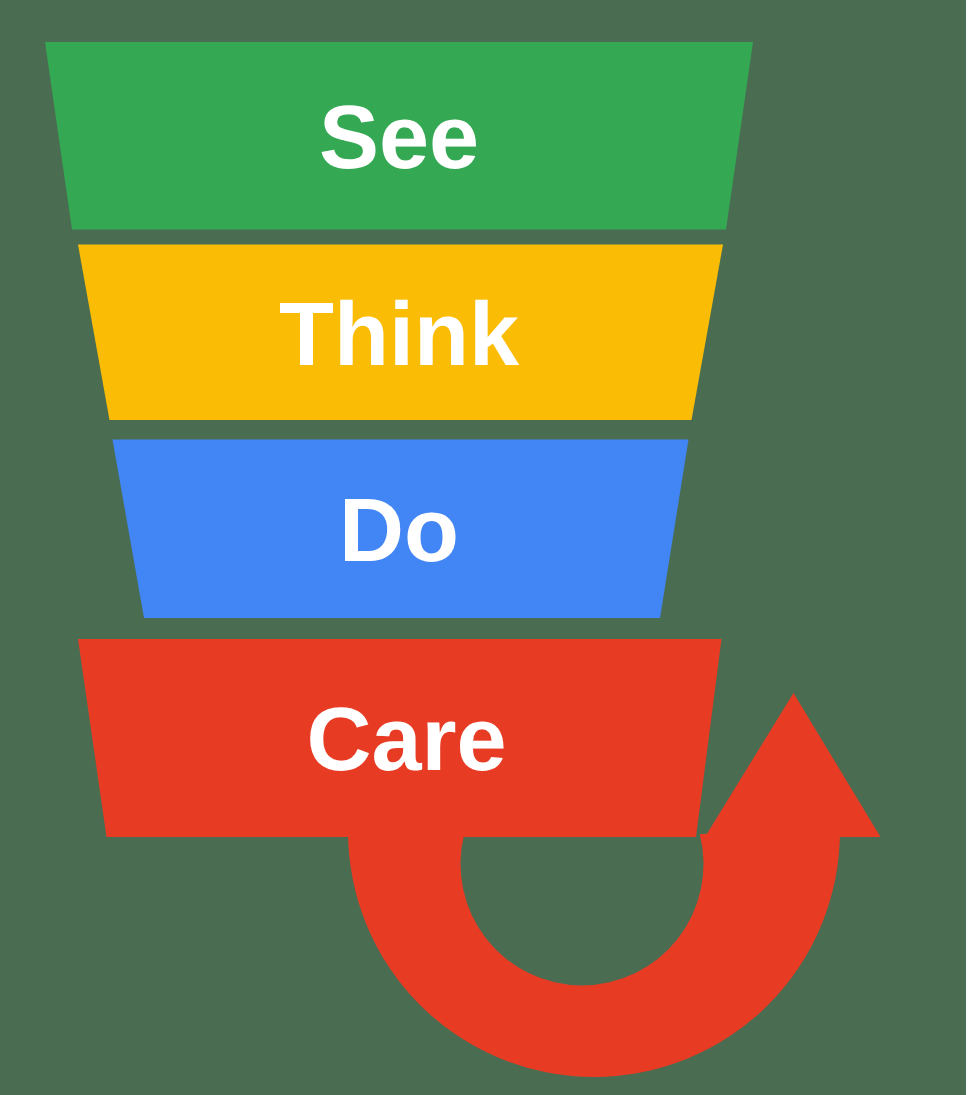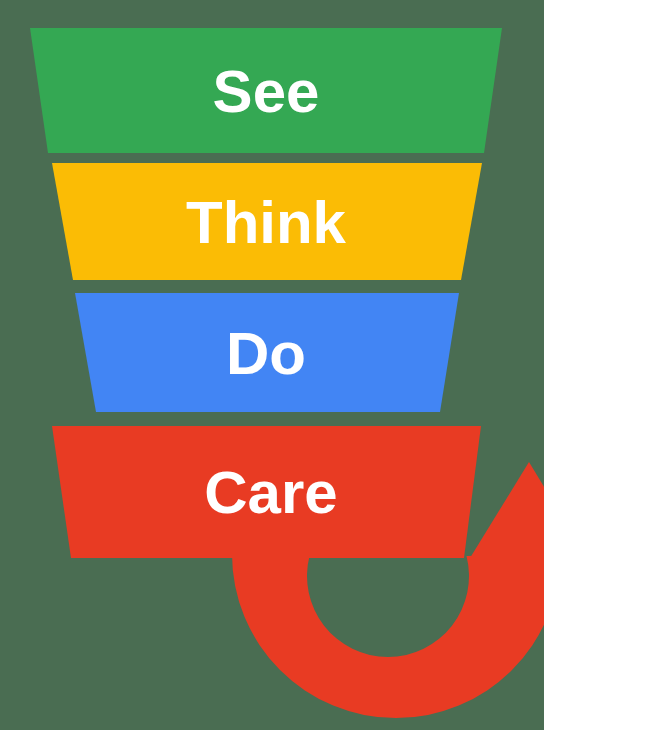--- a/index.html
+++ b/index.html
@@ -1,21 +1,21 @@
 <!DOCTYPE html>
 <html><head>
 <meta charset="utf-8">
 <style>
   html, body {
     margin: 0;
     padding: 0;
   }
   .canvas {
     position: relative;
-    width: 544px;
+    width: 644px;
     height: 730px;
     overflow: hidden;
   }
   .canvas svg {
     display: block;
     width: 650px;
     height: 730px;
   }
   .stage-label {
     font-family: "Liberation Sans", sans-serif;

